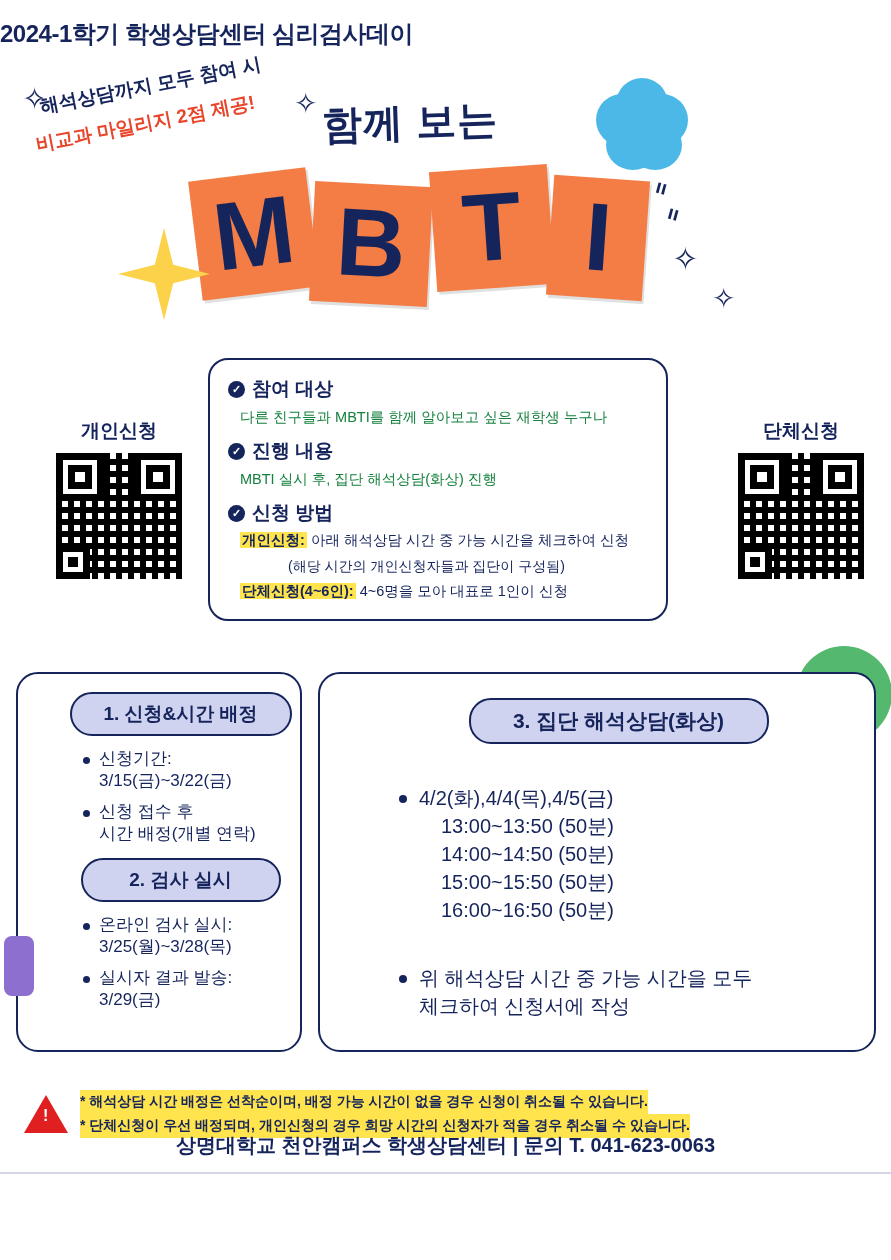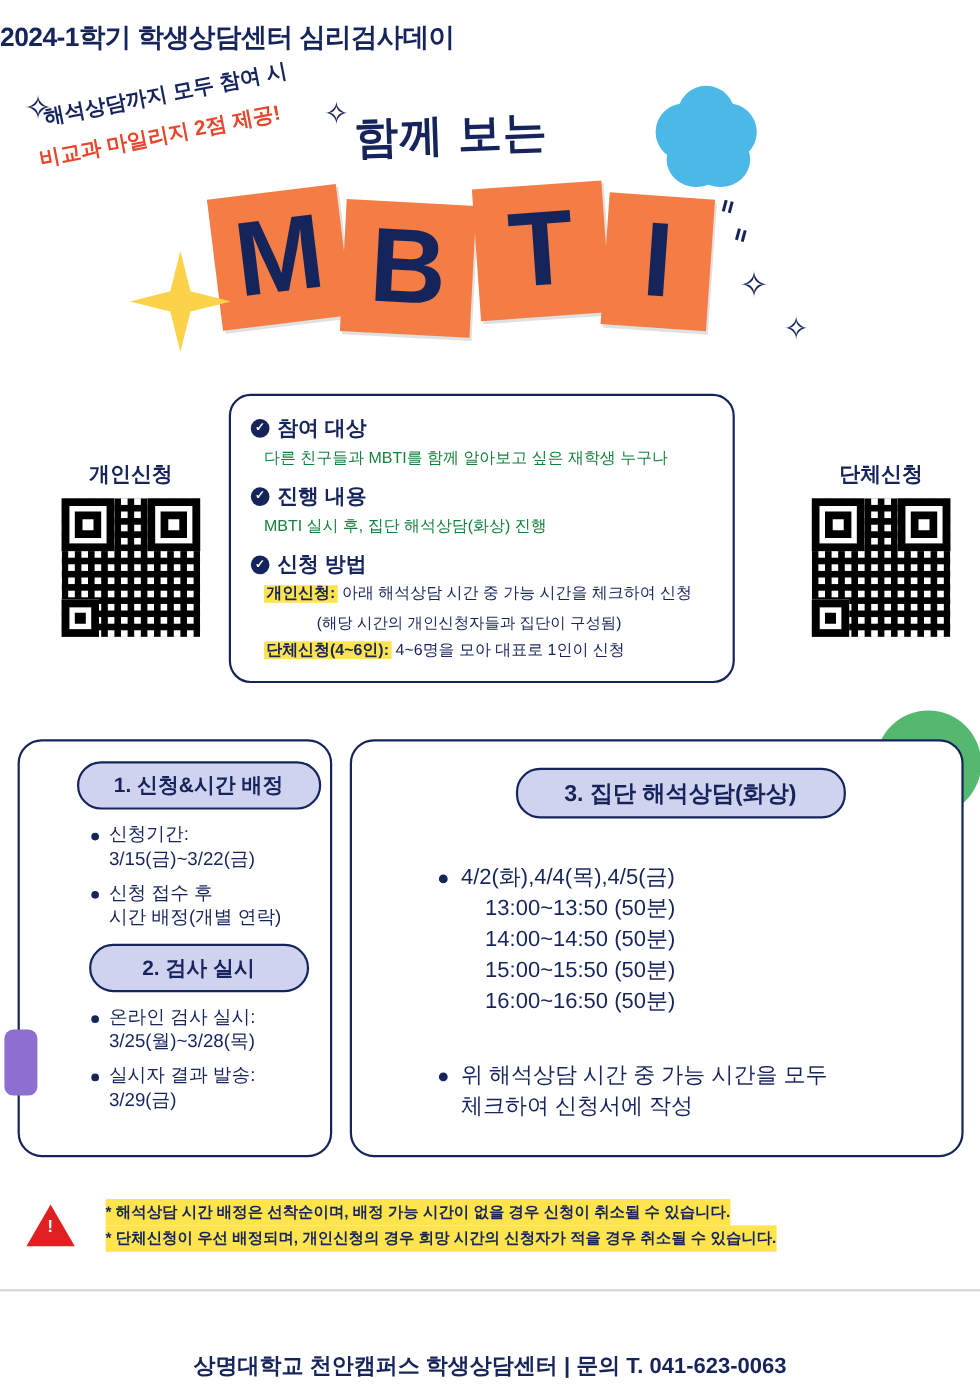--- a/index.html
+++ b/index.html
@@ -314,21 +314,21 @@
   .time-line { display: block; margin-left: 22px; }
 
   
   .notice {
     position: absolute;
     top: 1090px;
     left: 24px;
     width: 848px;
     display: flex;
     align-items: center;
-    gap: 28px;
+    gap: 12px;
   }
   .warn-icon {
     width: 0; height: 0;
     border-left: 22px solid transparent;
     border-right: 22px solid transparent;
     border-bottom: 38px solid #e02020;
     position: relative;
     flex: 0 0 auto;
   }
   .warn-icon::after {
@@ -349,21 +349,21 @@
 
   
   .divider {
     position: absolute;
     top: 1172px; left: 0;
     width: 891px; height: 2px;
     background: #d3d6e4;
   }
   .footer {
     position: absolute;
-    top: 1228px; left: 0;
+    top: 1132px; left: 0;
     width: 891px;
     text-align: center;
     font-size: 20px;
     font-weight: bold;
     color: #16245c;
   }
 </style>
 </head>
 <body>
 

